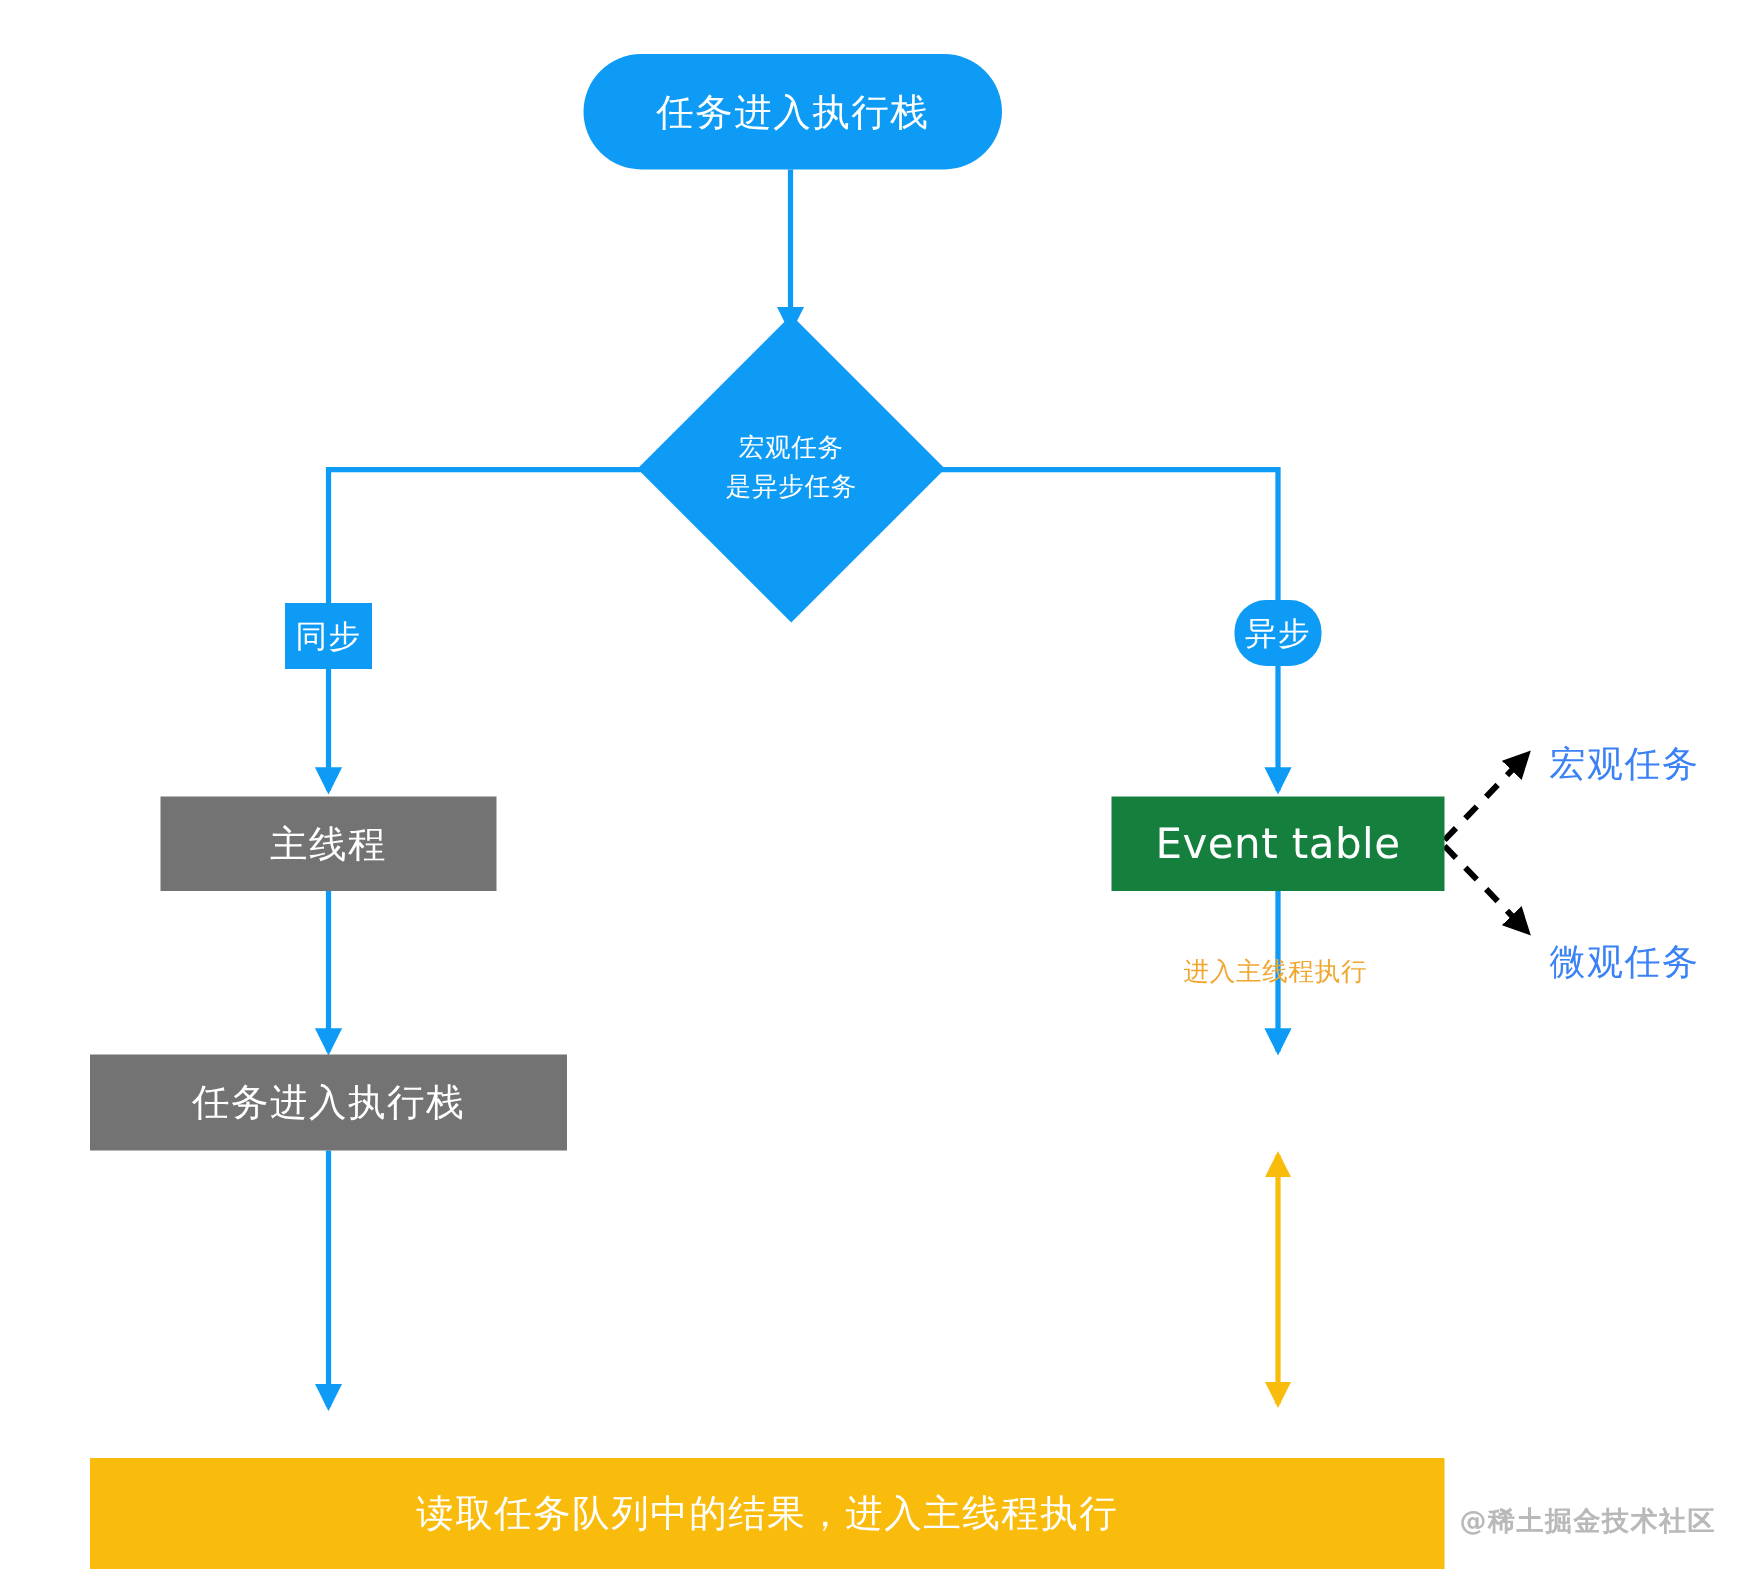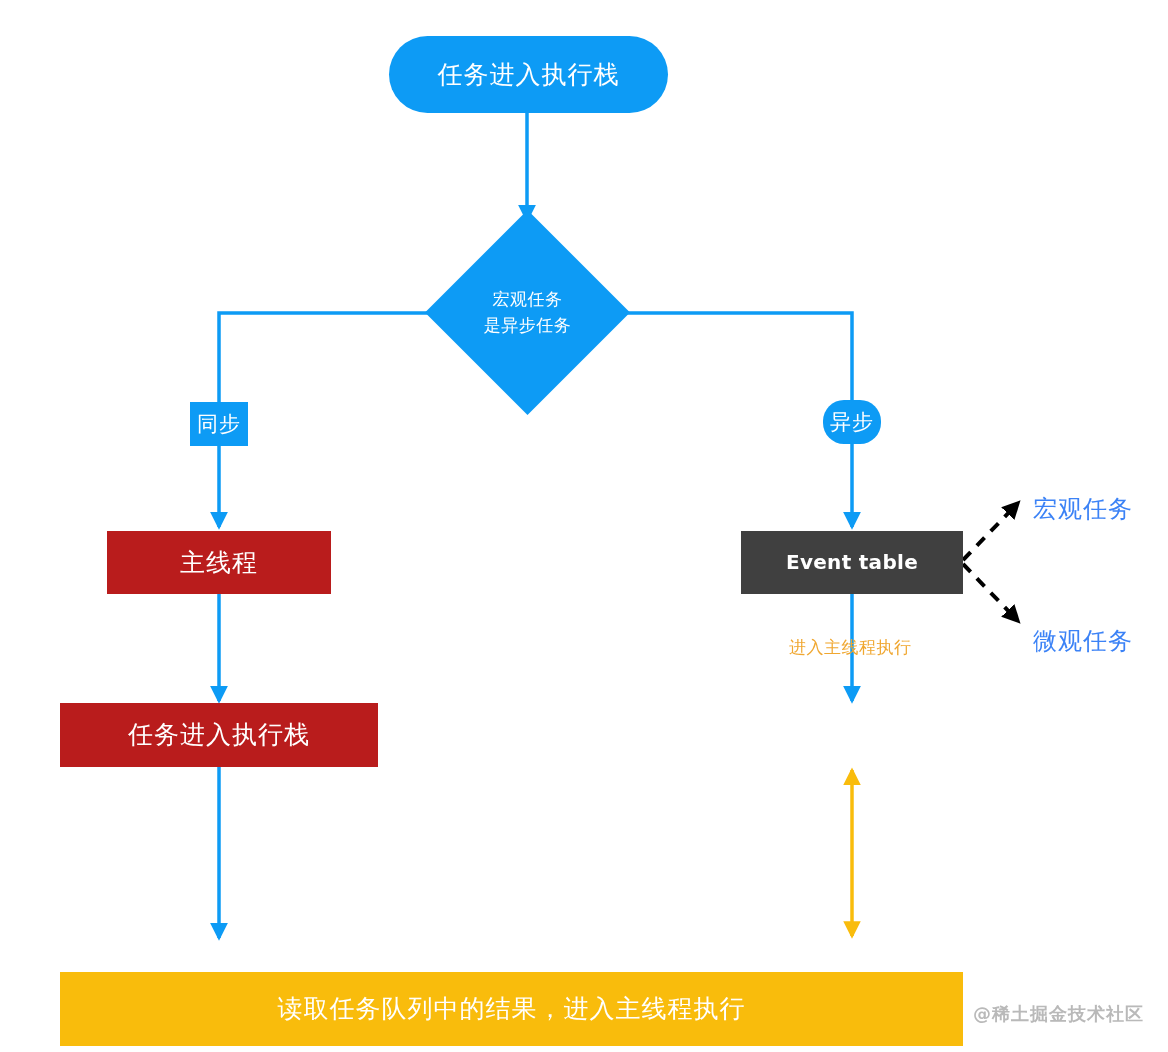--- a/index.html
+++ b/index.html
@@ -36,29 +36,28 @@
     box-sizing: border-box;
     line-height: 1.35;
   }
   .node-start {
     background: #0D9BF5;
     border-radius: 999px;
     font-size: 25px;
     letter-spacing: 1px;
   }
   .node-rect {
-    background: #b91c1c;
+    background: #737373;
     font-size: 25px;
     letter-spacing: 1px;
   }
   .node-rect-en {
-    background: #404040;
-    font-size: 20px;
+    background: #15803d;
+    font-size: 28px;
     letter-spacing: 0.3px;
-    font-weight: bold;
   }
   .node-bar {
     background: #F9BC0C;
     font-size: 25px;
     letter-spacing: 1px;
   }
   .edge-label {
     position: absolute;
     background: #0D9BF5;
     color: #ffffff;

